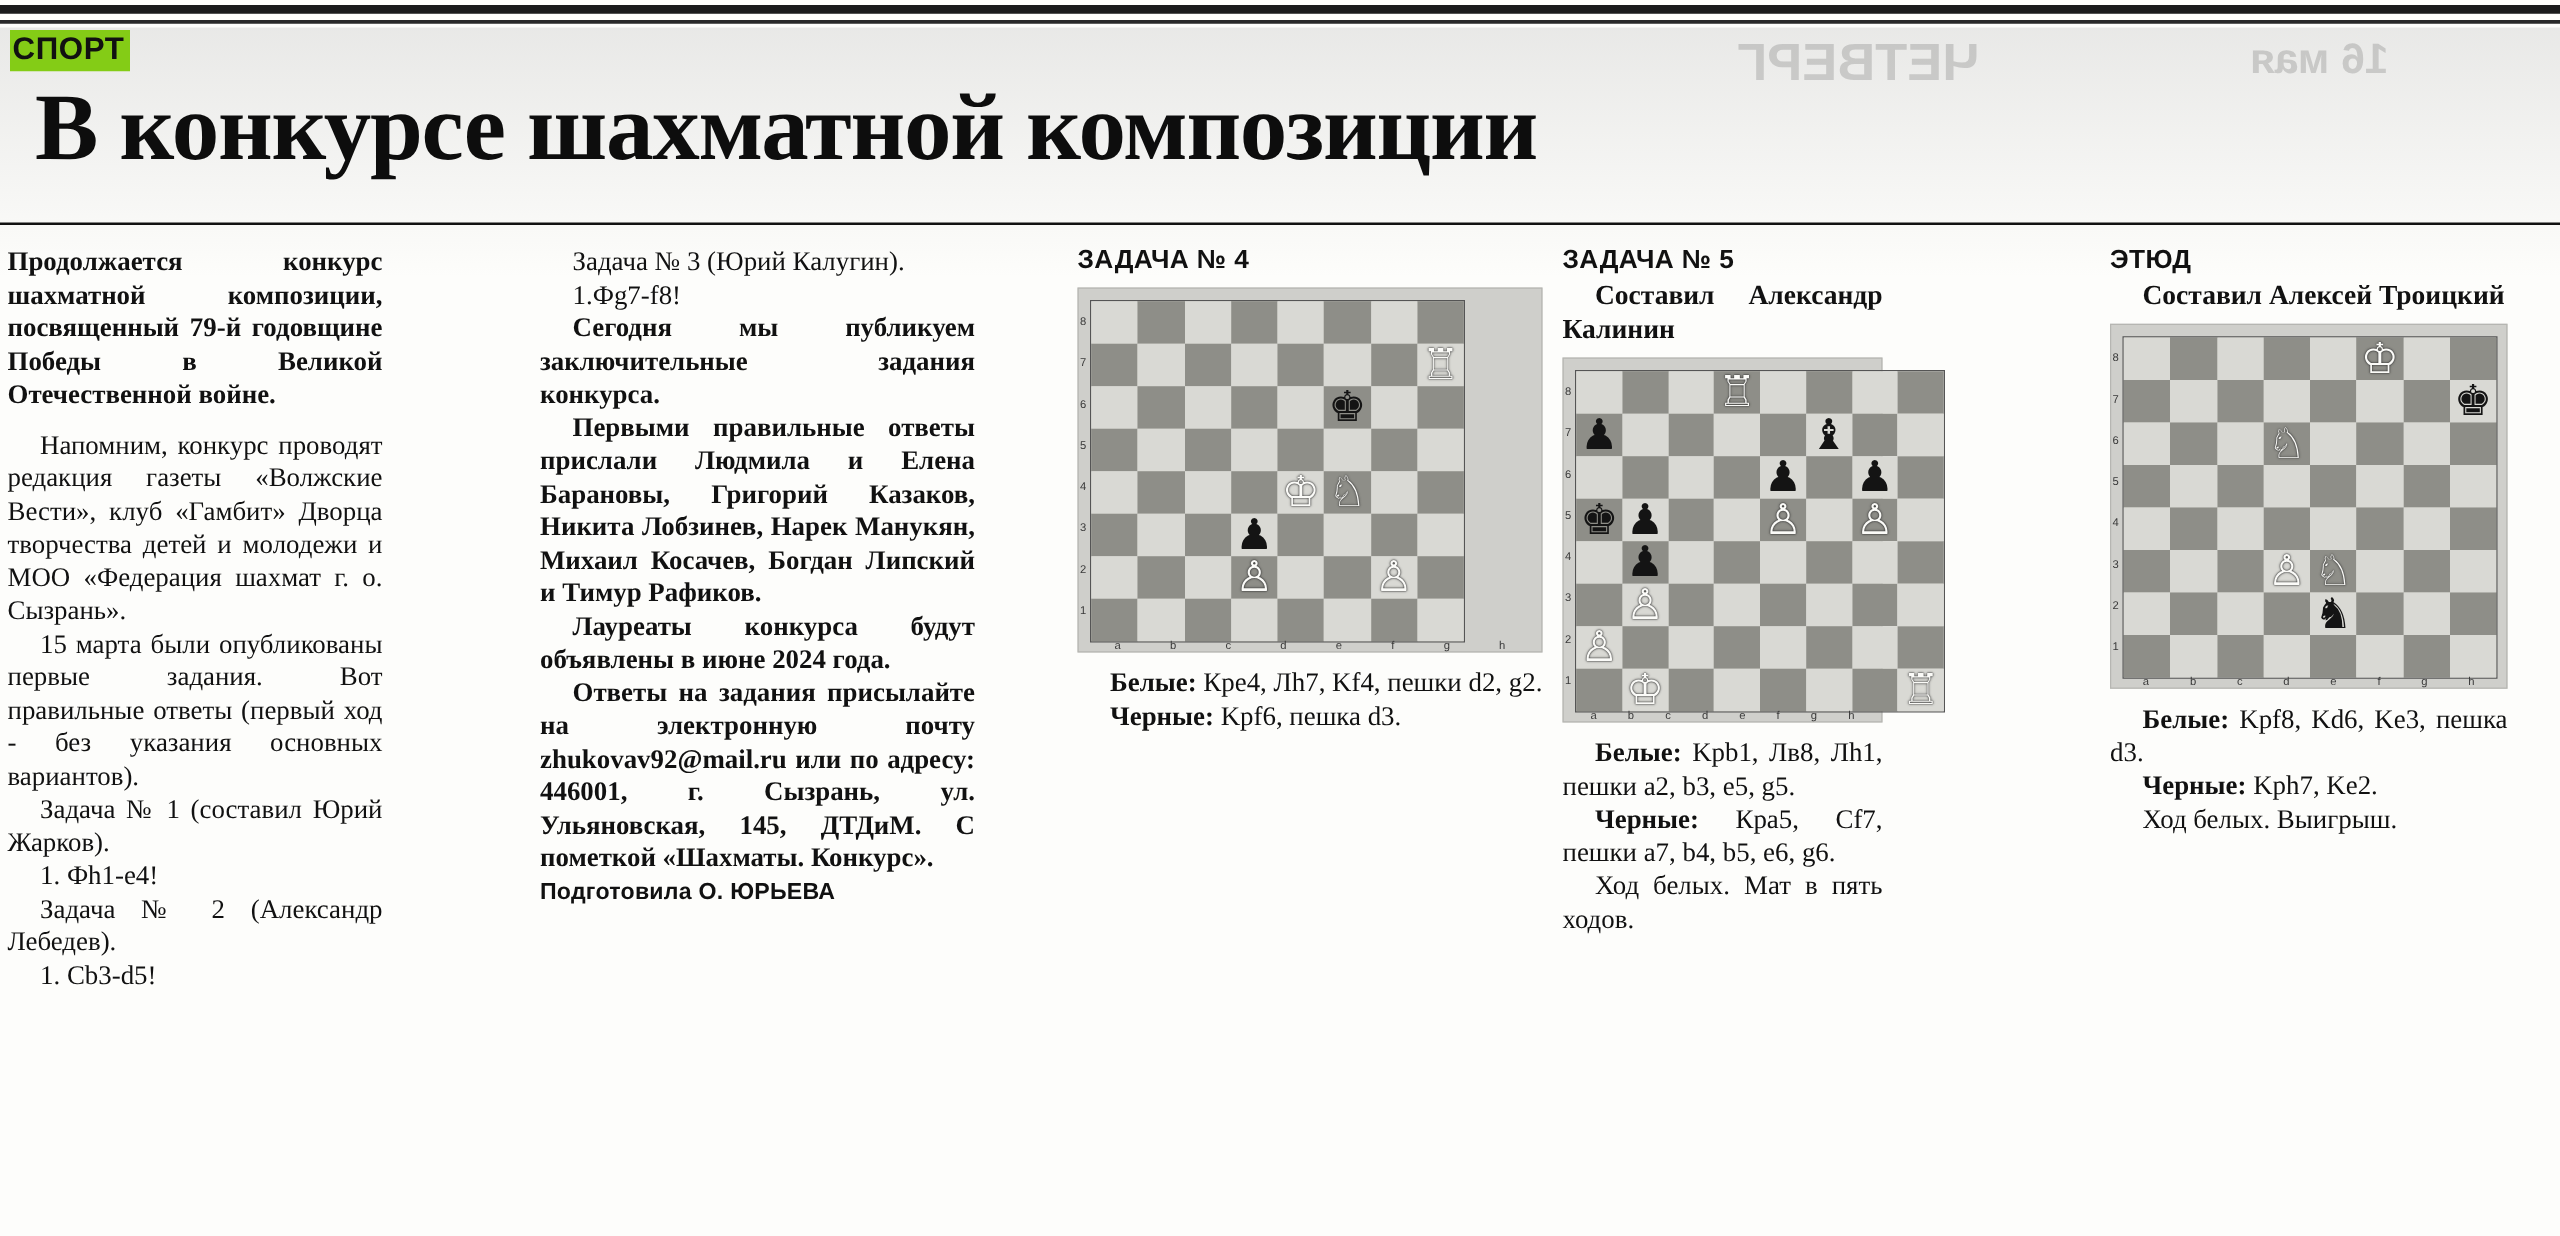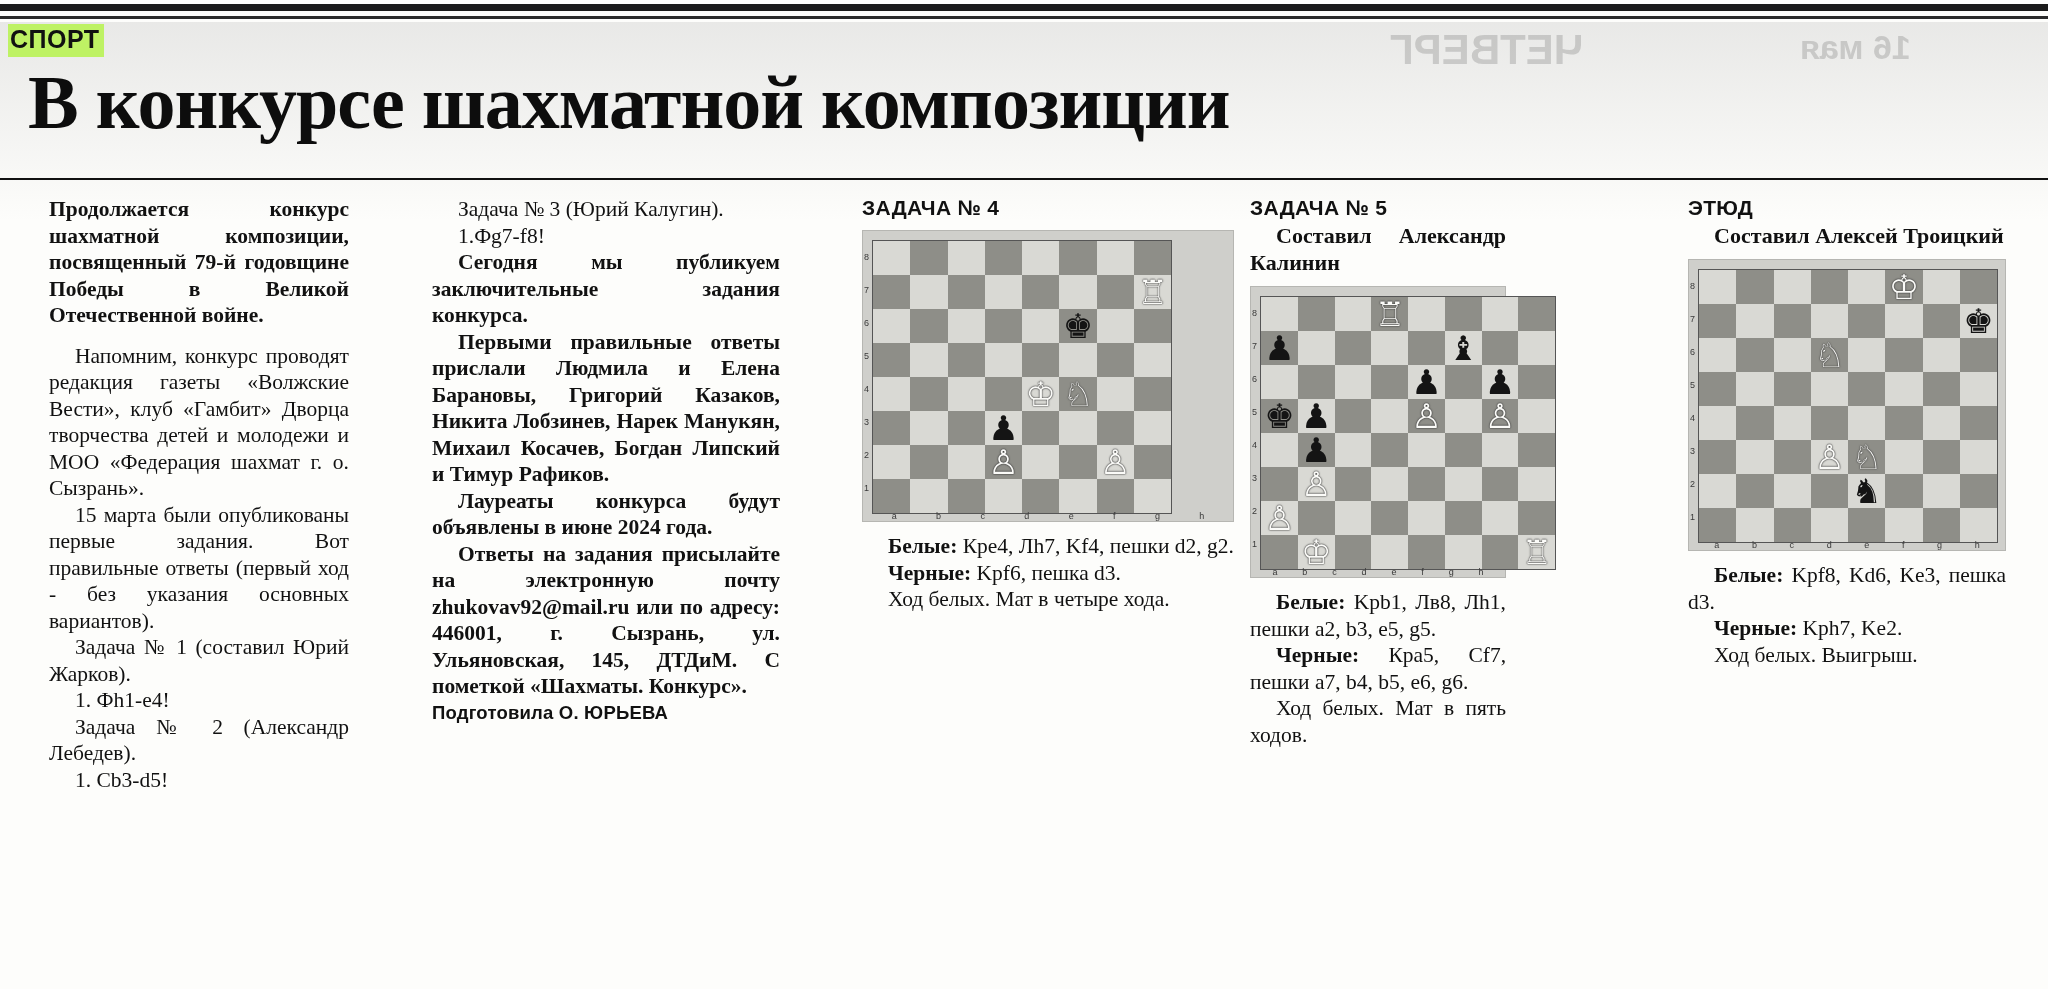--- a/index.html
+++ b/index.html
@@ -56,21 +56,21 @@
   }
 
   .kicker {
     position: absolute;
     left: 8px; top: 24px;
     font-family: "Liberation Sans", sans-serif;
     font-weight: bold;
     font-size: 25px;
     letter-spacing: 0.5px;
     color: #111;
-    background: #bef264;
+    background: #84cc16;
     padding: 1px 4px 3px 2px;
   }
 
   .headline {
     position: absolute;
     left: 4px; top: 62px;
     font-family: "Liberation Serif", serif;
     font-weight: bold;
     font-size: 76px;
     line-height: 80px;
@@ -91,21 +91,21 @@
   .col {
     position: absolute;
     top: 196px;
   }
   .col p {
     margin: 0 0 0 0;
     text-align: justify;
     text-justify: inter-word;
   }
 
-  .c1 { left: 6px;  width: 300px; font-size: 21.5px; line-height: 26.5px; margin-left: 43px; }
+  .c1 { left: 6px;  width: 300px; font-size: 21.5px; line-height: 26.5px; }
   .c2 { left: 432px; width: 348px; font-size: 21.5px; line-height: 26.5px; }
 
   .c1 p, .c2 p { text-indent: 0; }
   .c1 .ind, .c2 .ind { text-indent: 26px; }
   .lead {
     font-weight: bold;
   }
   .gap { height: 14px; }
 
   .byline {
@@ -347,21 +347,20 @@
           <span>d</span>
           <span>e</span>
           <span>f</span>
           <span>g</span>
           <span>h</span>
         </div>
     </div>
     <div class="prob-legend">
       <p class="legend-line ind"><b>Белые:</b> <span>Кре4, Лh7, Kf4, пешки d2, g2.</span></p>
       <p class="legend-line ind"><b>Черные:</b> <span>Kpf6, пешка d3.</span></p>
-      <p class="legend-line ind">Ход белых. Мат в четыре хода.</p>
     </div>
   </div>
 
   <div class="prob p5">
     <p class="prob-title">ЗАДАЧА № 5</p>
     <p class="prob-author">Составил Александр Калинин</p>
     <div class="board-wrap">
       <div class="ranks">
           <span>8</span>
           <span>7</span>

